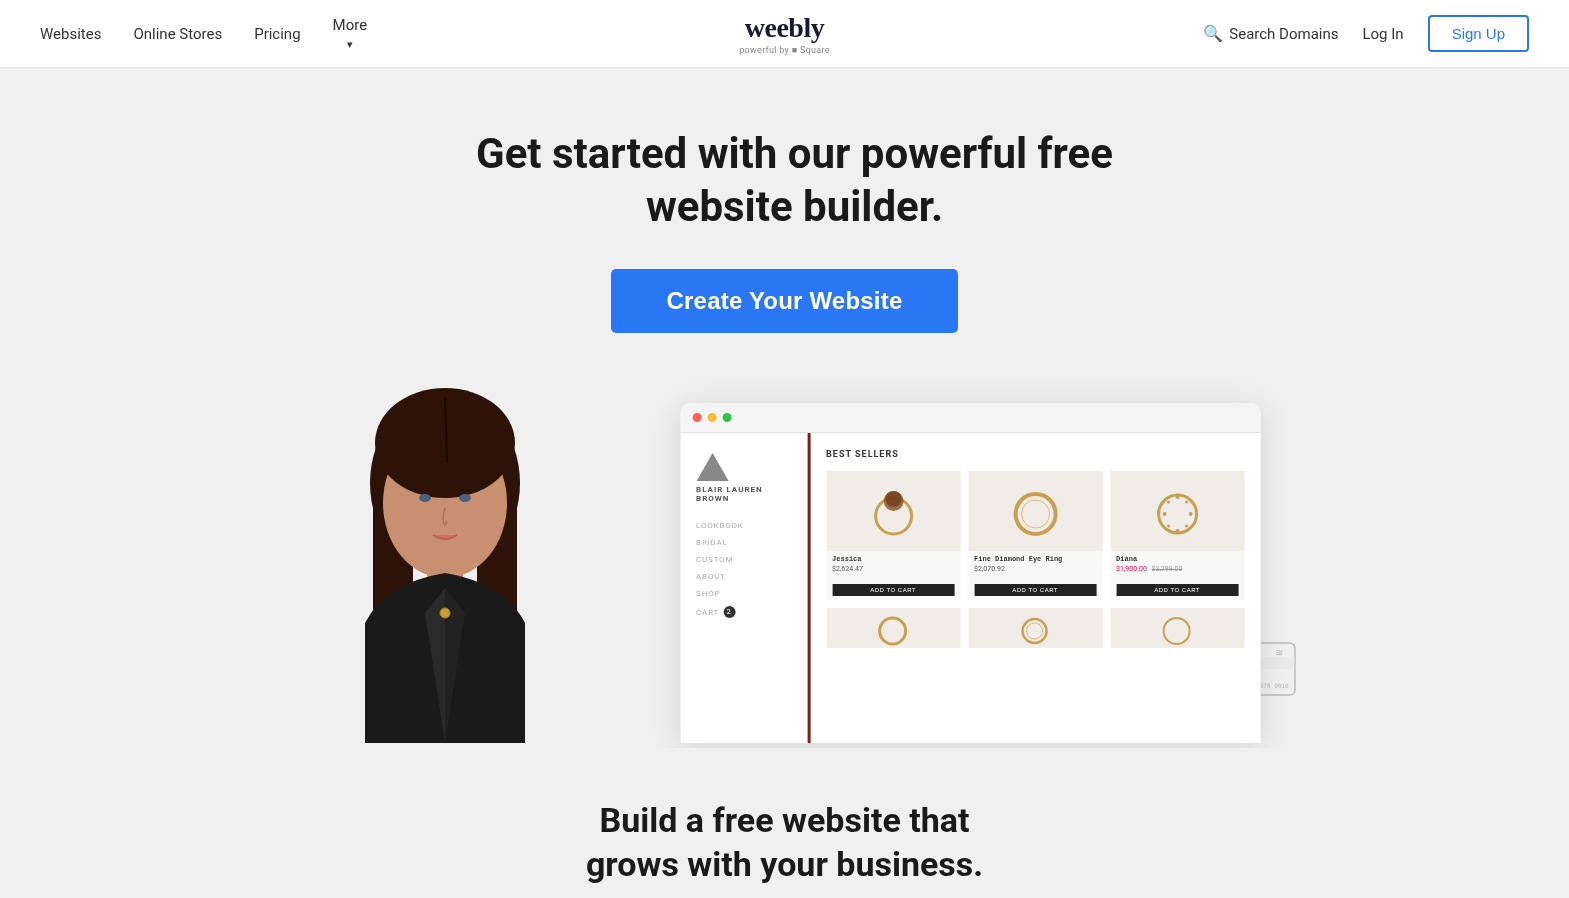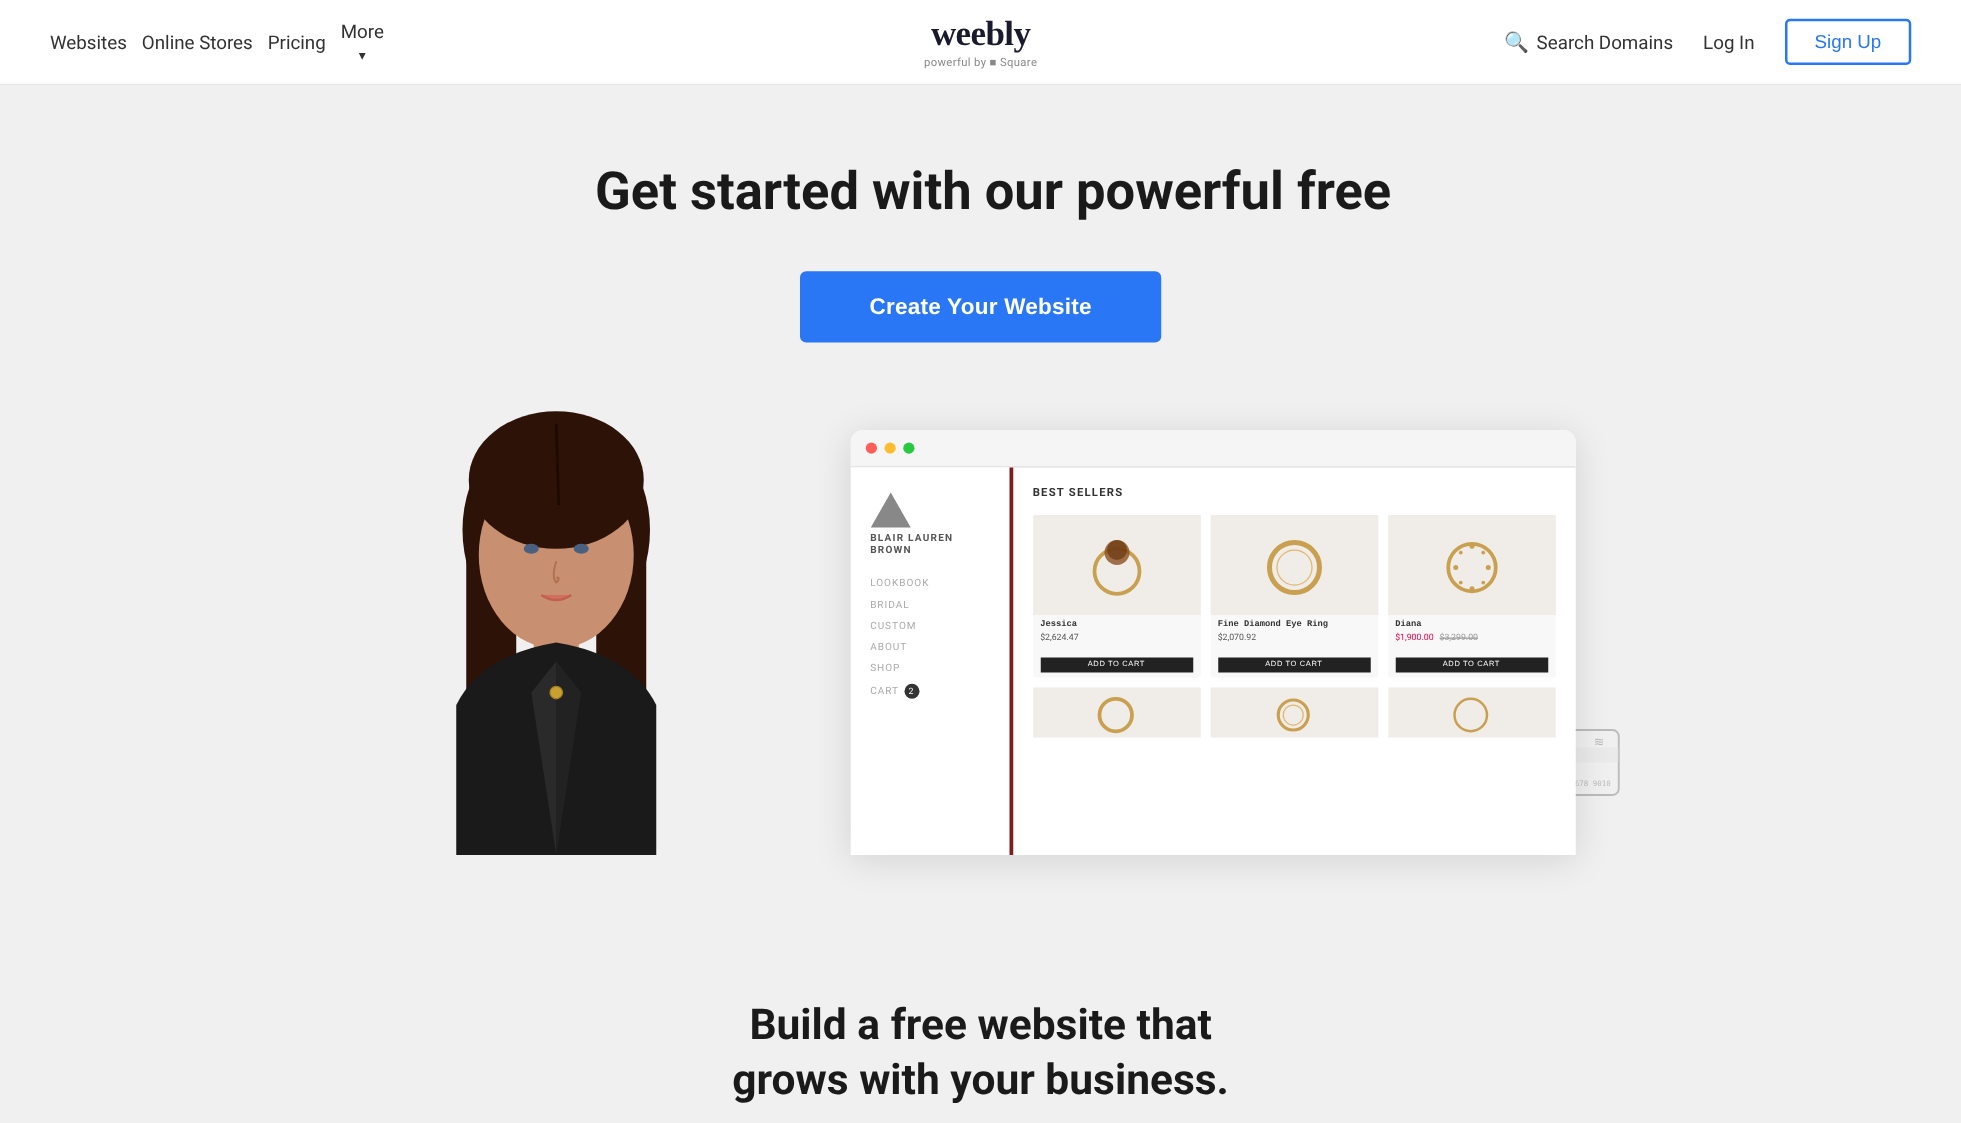--- a/index.html
+++ b/index.html
@@ -10,21 +10,21 @@
       display: flex;
       align-items: center;
       justify-content: space-between;
       background: #fff;
       padding: 0 40px;
       height: 68px;
       border-bottom: 1px solid #e8e8e8;
       position: relative;
       z-index: 10;
     }
-    .nav-left { display: flex; align-items: center; gap: 12px; }
+    .nav-left { display: flex; align-items: center; gap: 32px; }
     .nav-left a { text-decoration: none; color: #333; font-size: 15px; font-weight: 400; }
     .nav-more { display: flex; align-items: center; gap: 4px; cursor: pointer; font-size: 15px; color: #333; flex-direction: column; }
     .nav-more .chevron { font-size: 11px; }
     .nav-logo { position: absolute; left: 50%; transform: translateX(-50%); text-align: center; }
     .nav-logo .logo-text { font-size: 28px; font-weight: 700; color: #1a1a2e; font-family: Georgia, serif; letter-spacing: -0.5px; }
     .nav-logo .logo-sub { font-size: 9px; color: #888; letter-spacing: 0.3px; margin-top: 1px; }
     .nav-right { display: flex; align-items: center; gap: 24px; }
     .search-domains { display: flex; align-items: center; gap: 6px; font-size: 15px; color: #333; cursor: pointer; }
     .search-domains .search-icon { font-size: 16px; }
     .login-link { font-size: 15px; color: #333; text-decoration: none; cursor: pointer; }
@@ -59,21 +59,21 @@
       max-width: 700px;
       margin-bottom: 36px;
       margin-left: 20px;
     }
     .create-btn {
       background: #2977f5;
       color: #fff;
       border: none;
       border-radius: 5px;
       padding: 18px 56px;
-      font-size: 18px;
+      font-size: 24px;
       font-weight: 600;
       cursor: pointer;
       margin-bottom: 50px;
       letter-spacing: 0.2px;
     }
 
     
     .hero-visuals {
       width: 100%;
       max-width: 1200px;
@@ -237,20 +237,21 @@
       <span>Search Domains</span>
     </div>
     <a href="#" class="login-link">Log In</a>
     <button class="signup-btn">Sign Up</button>
   </div>
 </nav>
 
 <section class="hero">
   <h1 class="hero-headline">
     <span>Get started with our powerful free</span><br>
+    <span>website builder.</span>
   </h1>
   <button class="create-btn">Create Your Website</button>
 
   <div class="hero-visuals">
 
     <div class="person-container">
       <svg width="280" height="360" viewBox="0 0 280 360">
 
         <ellipse cx="140" cy="100" rx="75" ry="90" fill="#2d1208"></ellipse>
 

